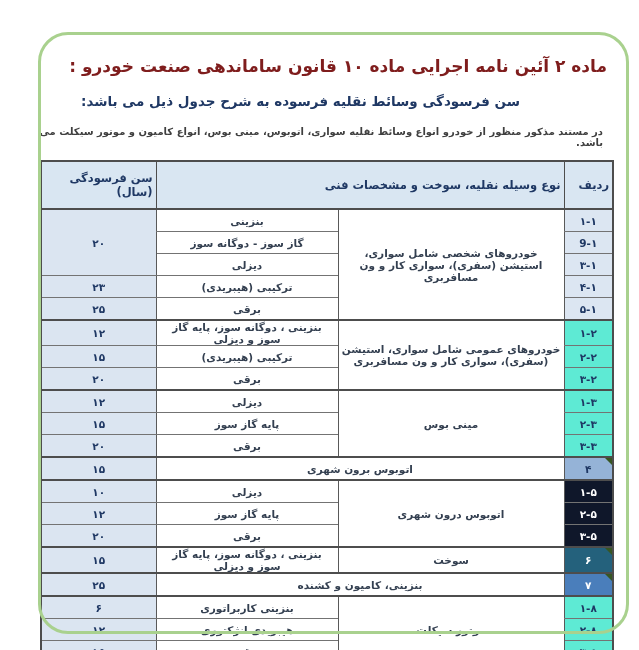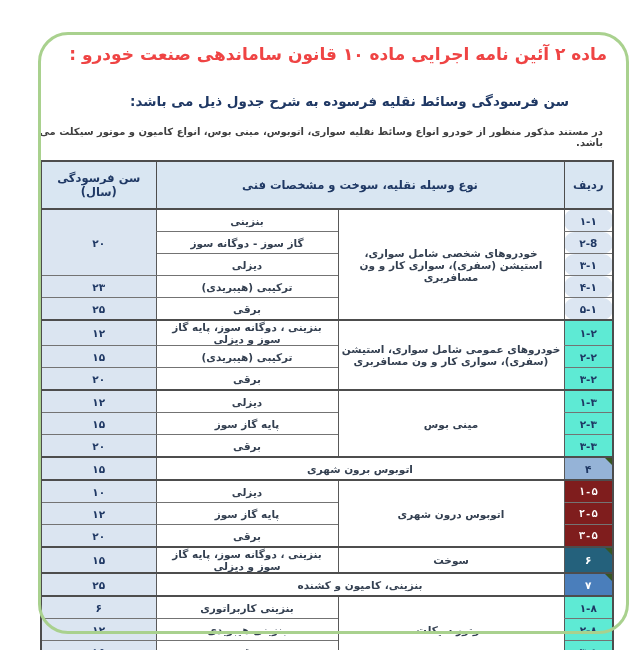--- a/index.html
+++ b/index.html
@@ -7,62 +7,62 @@
     width:639px;height:650px;position:relative;overflow:hidden;
     background:#ffffff;font-family:"DejaVu Sans", sans-serif;
   }
   .frame{
     position:absolute;left:38px;top:32px;width:585px;height:596px;
     border:3px solid #a9d18e;border-radius:30px;
     z-index:20;pointer-events:none;background:transparent;
   }
   .content{position:absolute;inset:0;direction:rtl;}
   .title{
-    position:absolute;top:44px;right:32px;left:32px;
-    color:#ef4444;font-size:17px;font-weight:bold;
+    position:absolute;top:56px;right:32px;left:32px;
+    color:#7f1d1d;font-size:17px;font-weight:bold;
   }
   .subtitle{
     position:absolute;top:93px;right:70px;left:32px;
-    color:#1f3864;font-size:13.5px;font-weight:bold;text-align:right;
+    color:#1f3864;font-size:13.5px;font-weight:bold;text-align:center;
   }
   .note{
     position:absolute;top:126px;right:36px;left:32px;
     color:#3f3f3f;font-size:10px;font-weight:bold;
   }
   table.scrap{
     position:absolute;top:160px;left:40px;width:572px;
     border-collapse:collapse;direction:rtl;table-layout:fixed;
     z-index:5;
   }
   .scrap th,.scrap td{
     border:1px solid #737373;text-align:center;vertical-align:middle;
     padding:0 3px;font-weight:bold;overflow:hidden;
   }
   .scrap{border:2px solid #4d4d4d;}
   .scrap th{
     height:46px;background:#d9e6f2;color:#1f3864;font-size:11.5px;
-    border-bottom:2px solid #4d4d4d;border-left-color:#4d4d4d;border-right-color:#4d4d4d;
+    border-bottom:2px solid #4d4d4d;border-left-color:#4d4d4d;border-right-color:#4d4d4d;text-align:right;
   }
   .scrap tbody td{height:21px;font-size:10.5px;border-left-color:#595959;border-right-color:#595959;}
   .scrap tbody tr.sec > td{border-top:2px solid #4d4d4d;}
   td.cell-fuel{background:#ffffff;color:#333f50;font-size:10px;}
   td.cell-cat{background:#ffffff;color:#333f50;font-size:10.5px;text-align:center;}
   td.cell-age{background:#dbe5f1;color:#1f3864;font-size:10.5px;}
   td.cell-id{font-size:9.5px;color:#1f3864;direction:ltr;position:relative;}
   td.id-s1{background:#dce6f2;}
   td.id-s23{background:#5eead4;}
   td.id-r4{background:#95b3d7;}
-  td.id-s5{background:#7f1d1d;color:#ffffff;font-family:Liberation Mono, monospace;}
+  td.id-s5{background:#0f172a;color:#ffffff;}
   td.id-r6{background:#24617c;color:#ffffff;}
   td.id-r7{background:#4a7ebb;color:#ffffff;}
   .flag{
     position:absolute;top:0;right:0;width:0;height:0;
     border-top:7px solid #375623;border-left:7px solid transparent;
   }
-  .s1h{height:23px;border-radius:11px;}
+  .s1h{height:23px;}
 </style>
 </head>
 <body>
 
 <div class="content">
 
   <div class="title">ماده ۲ آئین نامه اجرایی ماده ۱۰ قانون ساماندهی صنعت خودرو :</div>
   <div class="subtitle">سن فرسودگی وسائط نقلیه فرسوده به شرح جدول ذیل می باشد:</div>
   <div class="note">در مستند مذکور منظور از خودرو انواع وسائط نقلیه سواری، اتوبوس، مینی بوس، انواع کامیون و موتور سیکلت می باشد.</div>
 
@@ -82,21 +82,21 @@
     </thead>
     <tbody>
 
       <tr>
         <td class="cell-id id-s1 s1h">۱-۱</td>
         <td class="cell-cat" rowspan="5">خودروهای شخصی شامل سواری، استیشن (سفری)، سواری کار و ون مسافربری</td>
         <td class="cell-fuel">بنزینی</td>
         <td class="cell-age" rowspan="3">۲۰</td>
       </tr>
       <tr>
-        <td class="cell-id id-s1 s1h">۲-8</td>
+        <td class="cell-id id-s1 s1h">9-۱</td>
         <td class="cell-fuel">گاز سوز - دوگانه سوز</td>
       </tr>
       <tr>
         <td class="cell-id id-s1 s1h">۳-۱</td>
         <td class="cell-fuel">دیزلی</td>
       </tr>
       <tr>
         <td class="cell-id id-s1 s1h">۴-۱</td>
         <td class="cell-fuel">ترکیبی (هیبریدی)</td>
         <td class="cell-age">۲۳</td>
@@ -178,21 +178,21 @@
       </tr>
 
       <tr class="sec">
         <td class="cell-id id-s23">۱-۸</td>
         <td class="cell-cat" rowspan="3">موتور سیکلت</td>
         <td class="cell-fuel">بنزینی کاربراتوری</td>
         <td class="cell-age">۶</td>
       </tr>
       <tr>
         <td class="cell-id id-s23">۲-۸</td>
-        <td class="cell-fuel">بنزینی هیبریدی</td>
+        <td class="cell-fuel">هیبریدی انژکتوری</td>
         <td class="cell-age">۱۲</td>
       </tr>
       <tr>
         <td class="cell-id id-s23">۳-۸</td>
         <td class="cell-fuel">برقی</td>
         <td class="cell-age">۱۵</td>
       </tr>
     </tbody>
   </table>
 </div>

